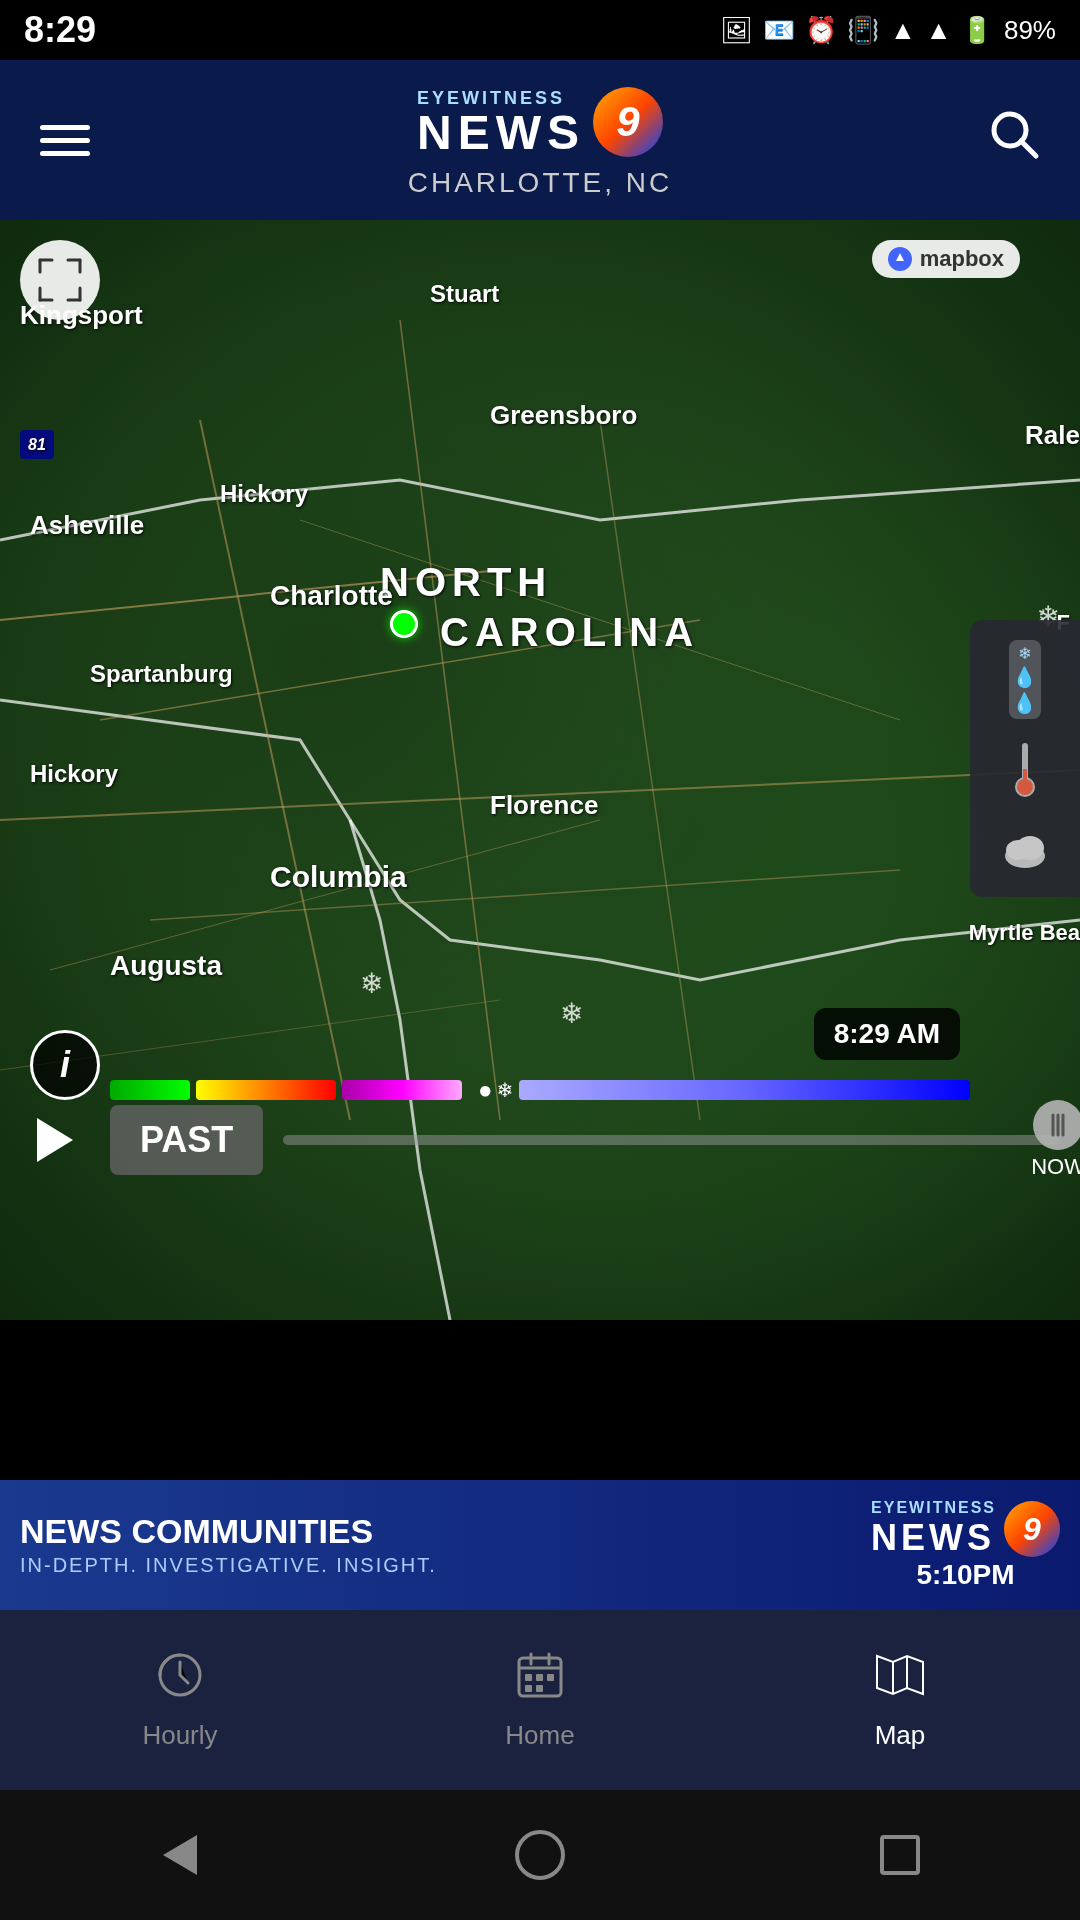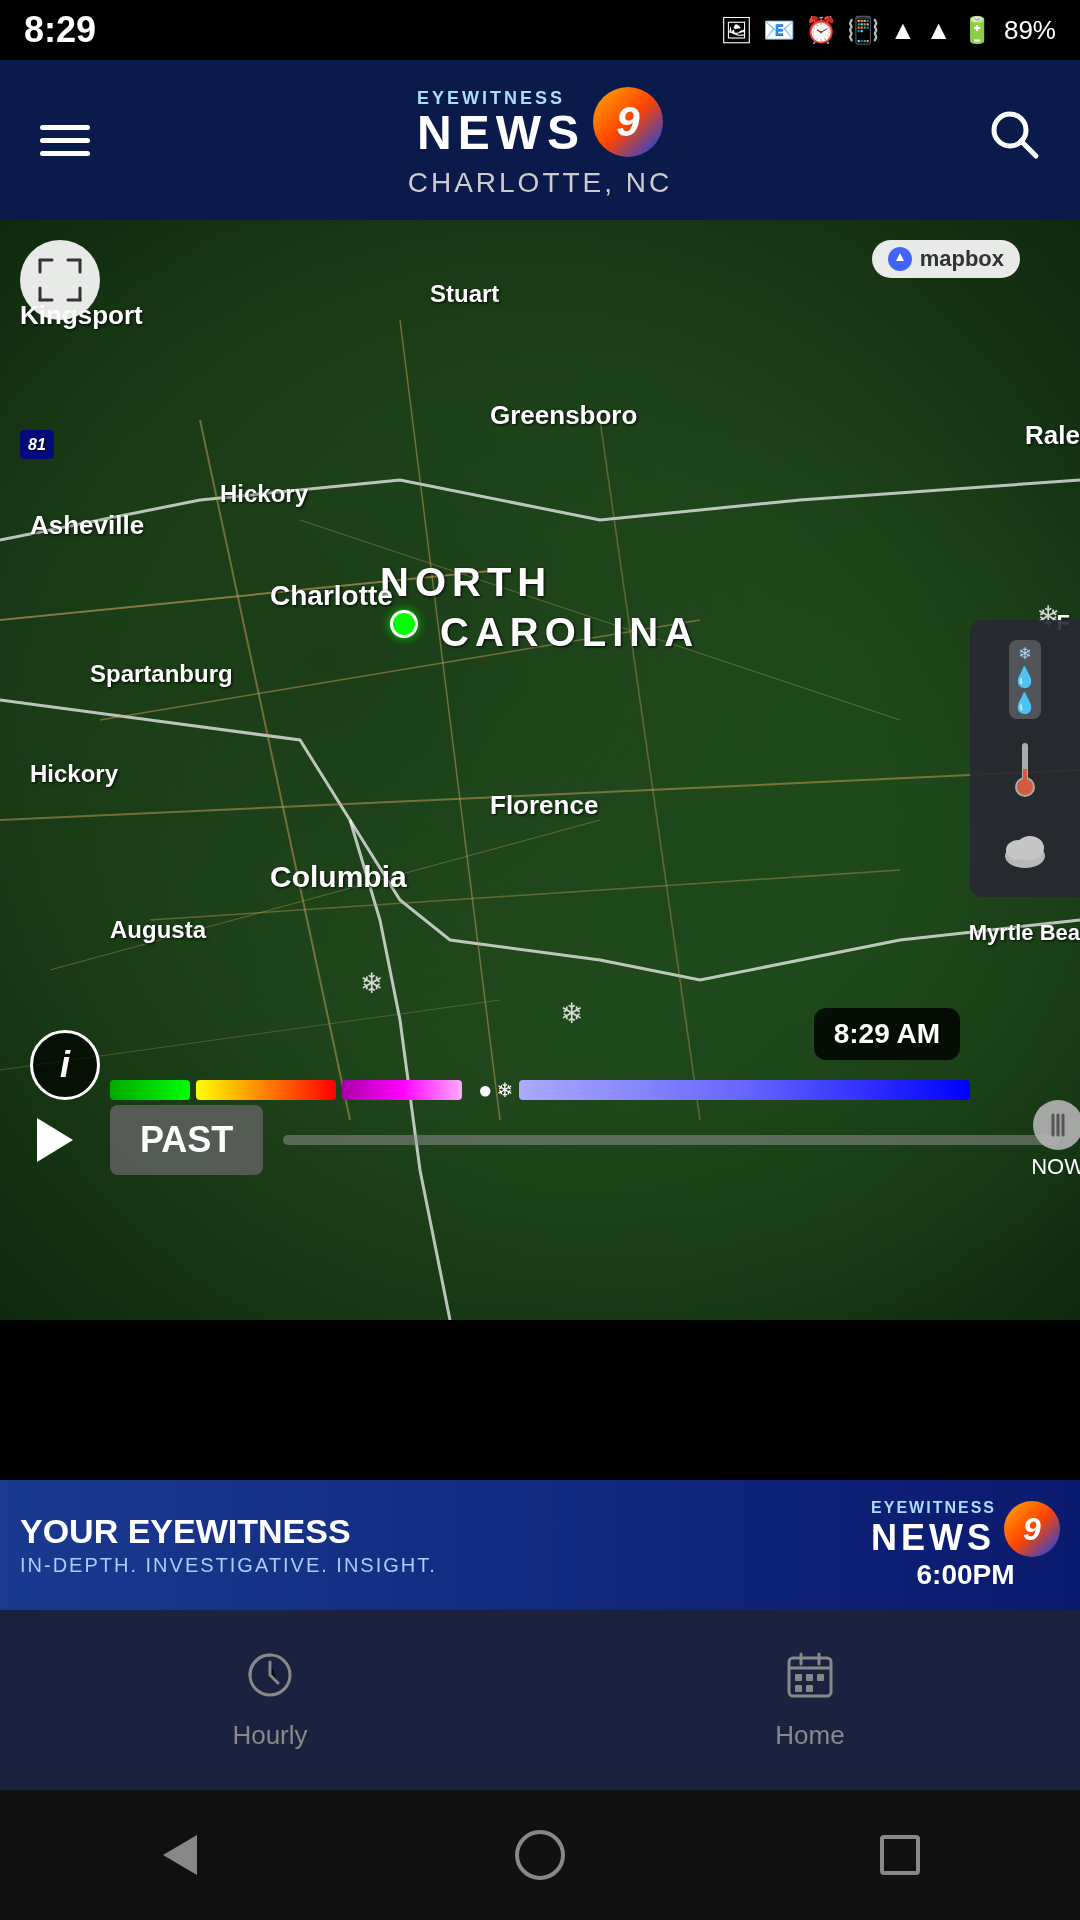--- a/index.html
+++ b/index.html
@@ -441,21 +441,21 @@
     .city-hickory { top: 260px; left: 220px; font-size: 24px; }
     .city-asheville { top: 290px; left: 30px; font-size: 26px; }
     .city-nc { top: 340px; left: 380px; font-size: 40px; letter-spacing: 6px; }
     .city-nc2 { top: 390px; left: 440px; font-size: 40px; letter-spacing: 6px; }
     .city-charlotte { top: 360px; left: 270px; font-size: 28px; }
     .city-spartanburg { top: 440px; left: 90px; font-size: 24px; }
     .city-fayetteville { top: 390px; right: 10px; font-size: 22px; }
     .city-anderson { top: 540px; left: 30px; font-size: 24px; }
     .city-florence { top: 570px; left: 490px; font-size: 26px; }
     .city-columbia { top: 640px; left: 270px; font-size: 30px; font-weight: 900; }
-    .city-augusta { top: 696px; left: 110px; font-size: 24px; }
+    .city-augusta { top: 730px; left: 110px; font-size: 28px; }
     .city-myrtle { top: 700px; right: 0px; font-size: 22px; }
     .city-81 { top: 210px; left: 20px; font-size: 18px; background: rgba(0,0,150,0.8); padding: 4px 8px; border-radius: 4px; }
 
     .snow-icon {
       position: absolute;
       top: 380px;
       right: 20px;
       color: rgba(255,255,255,0.8);
       font-size: 28px;
     }
@@ -648,32 +648,32 @@
           <div class="now-label">NOW</div>
         </div>
       </div>
     </div>
 
   </div>
 </div>
 
 <div class="ad-banner" style="bottom: 310px; top: auto; height: 130px;">
   <div class="ad-text-left">
-    <div class="ad-headline">YOUR EYEWITNESS</div>
+    <div class="ad-headline">NEWS COMMUNITIES</div>
     <div class="ad-sub">IN-DEPTH. INVESTIGATIVE. INSIGHT.</div>
   </div>
   <div class="ad-logo-right">
     <div style="display:flex;align-items:center;gap:8px;">
       <div style="display:flex;flex-direction:column;align-items:flex-start;">
         <span style="color:#aaddff;font-size:16px;font-weight:bold;letter-spacing:2px;">EYEWITNESS</span>
         <span style="color:#fff;font-size:36px;font-weight:900;letter-spacing:4px;">NEWS</span>
       </div>
       <div style="width:56px;height:56px;background:linear-gradient(135deg,#ffaa00,#ff4400,#0044ff);border-radius:50%;display:flex;align-items:center;justify-content:center;color:#fff;font-size:32px;font-weight:900;font-style:italic;">9</div>
     </div>
-    <div style="color:#fff;font-size:28px;font-weight:bold;">6:00PM</div>
+    <div style="color:#fff;font-size:28px;font-weight:bold;">5:10PM</div>
   </div>
 </div>
 
 <div class="bottom-nav" style="bottom: 130px;">
   <div class="nav-item">
     <div class="nav-icon">
       <svg width="50" height="50" viewBox="0 0 50 50">
         <circle cx="25" cy="25" r="20" stroke="#888" stroke-width="3" fill="none"></circle>
         <path d="M25 12V25L33 33" stroke="#888" stroke-width="3" stroke-linecap="round"></path>
         <path d="M5 25A20 20 0 0 1 25 5" stroke="#888" stroke-width="3" fill="none" stroke-linecap="round"></path>
@@ -690,20 +690,30 @@
         <line x1="34" y1="4" x2="34" y2="14" stroke="#888" stroke-width="3" stroke-linecap="round"></line>
         <rect x="10" y="24" width="7" height="7" rx="1" fill="#888"></rect>
         <rect x="21" y="24" width="7" height="7" rx="1" fill="#888"></rect>
         <rect x="32" y="24" width="7" height="7" rx="1" fill="#888"></rect>
         <rect x="10" y="35" width="7" height="7" rx="1" fill="#888"></rect>
         <rect x="21" y="35" width="7" height="7" rx="1" fill="#888"></rect>
       </svg>
     </div>
     <span class="nav-label">Home</span>
   </div>
+  <div class="nav-item">
+    <div class="nav-icon active">
+      <svg width="50" height="50" viewBox="0 0 50 50">
+        <polygon points="2,6 18,12 32,6 48,12 48,44 32,38 18,44 2,38" stroke="#fff" stroke-width="2" fill="none"></polygon>
+        <line x1="18" y1="12" x2="18" y2="44" stroke="#fff" stroke-width="2"></line>
+        <line x1="32" y1="6" x2="32" y2="38" stroke="#fff" stroke-width="2"></line>
+      </svg>
+    </div>
+    <span class="nav-label active">Map</span>
+  </div>
 </div>
 
 <div class="system-nav">
   <div class="sys-btn">
     <div class="sys-back"></div>
   </div>
   <div class="sys-btn">
     <div class="sys-home"></div>
   </div>
   <div class="sys-btn">

